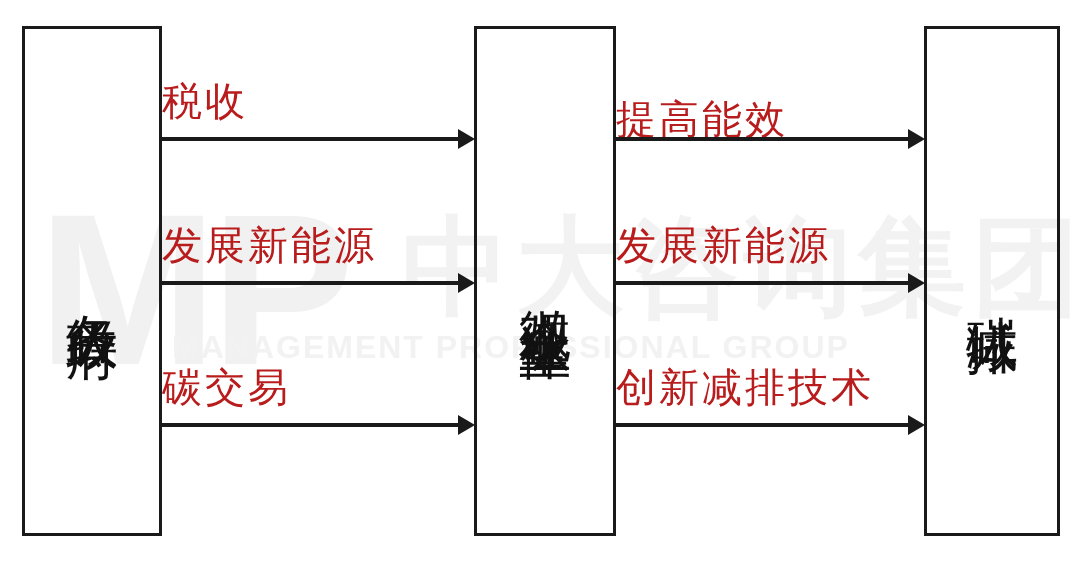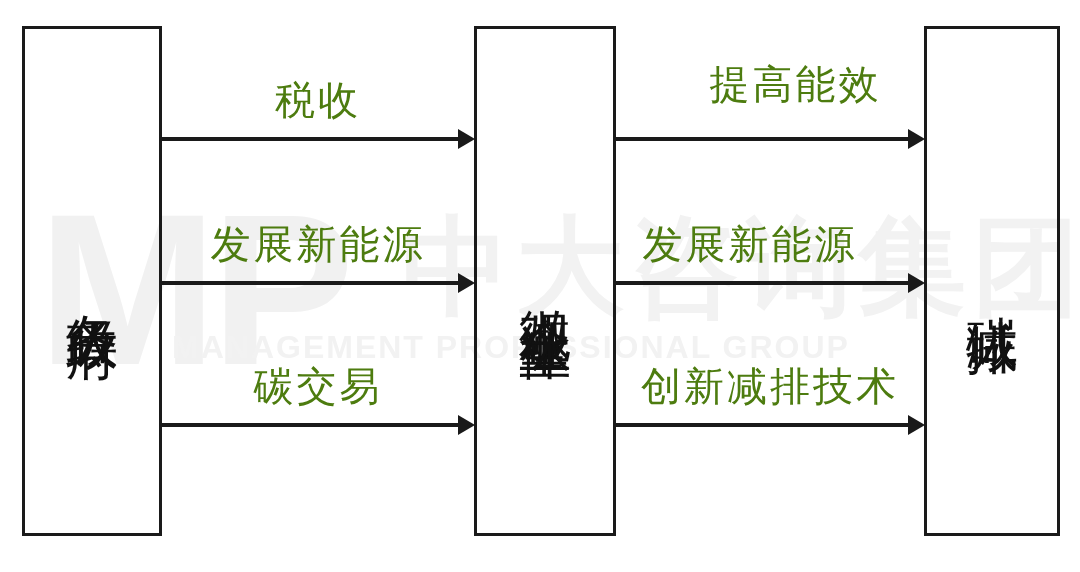--- a/index.html
+++ b/index.html
@@ -106,27 +106,26 @@
     right: -15px;
     top: -8px;
     width: 0; height: 0;
     border-top: 10px solid transparent;
     border-bottom: 10px solid transparent;
     border-left: 17px solid #1a1a1a;
   }
 
   .edge-label {
     position: absolute;
-    font-family: Liberation Serif, serif;
+    font-family: Liberation Sans, sans-serif;
     font-size: 40px;
     line-height: 46px;
     letter-spacing: 3px;
-    color: #4d7c0f;
+    color: #b91c1c;
     white-space: nowrap;
-    text-align: center;
     user-select: none;
   }
 </style>
 </head>
 <body>
 
 <div id="canvas">
 
   <div id="watermark">
     <div class="wm-mp">MP</div>
@@ -150,21 +149,21 @@
 
     <div class="edge-label" style="left:162px; top:78px; width:312px;">税收</div>
     <div class="arrow" style="left:162px; top:137px; width:298px;"></div>
 
     <div class="edge-label" style="left:162px; top:222px; width:312px;">发展新能源</div>
     <div class="arrow" style="left:162px; top:281px; width:298px;"></div>
 
     <div class="edge-label" style="left:162px; top:364px; width:312px;">碳交易</div>
     <div class="arrow" style="left:162px; top:423px; width:298px;"></div>
 
-    <div class="edge-label" style="left:616px; top:62px; width:359px;">提高能效</div>
+    <div class="edge-label" style="left:616px; top:96px; width:359px;">提高能效</div>
     <div class="arrow" style="left:616px; top:137px; width:294px;"></div>
 
     <div class="edge-label" style="left:616px; top:222px; width:268px;">发展新能源</div>
     <div class="arrow" style="left:616px; top:281px; width:294px;"></div>
 
     <div class="edge-label" style="left:616px; top:364px; width:308px;">创新减排技术</div>
     <div class="arrow" style="left:616px; top:423px; width:294px;"></div>
 
   </div>
 </div>

